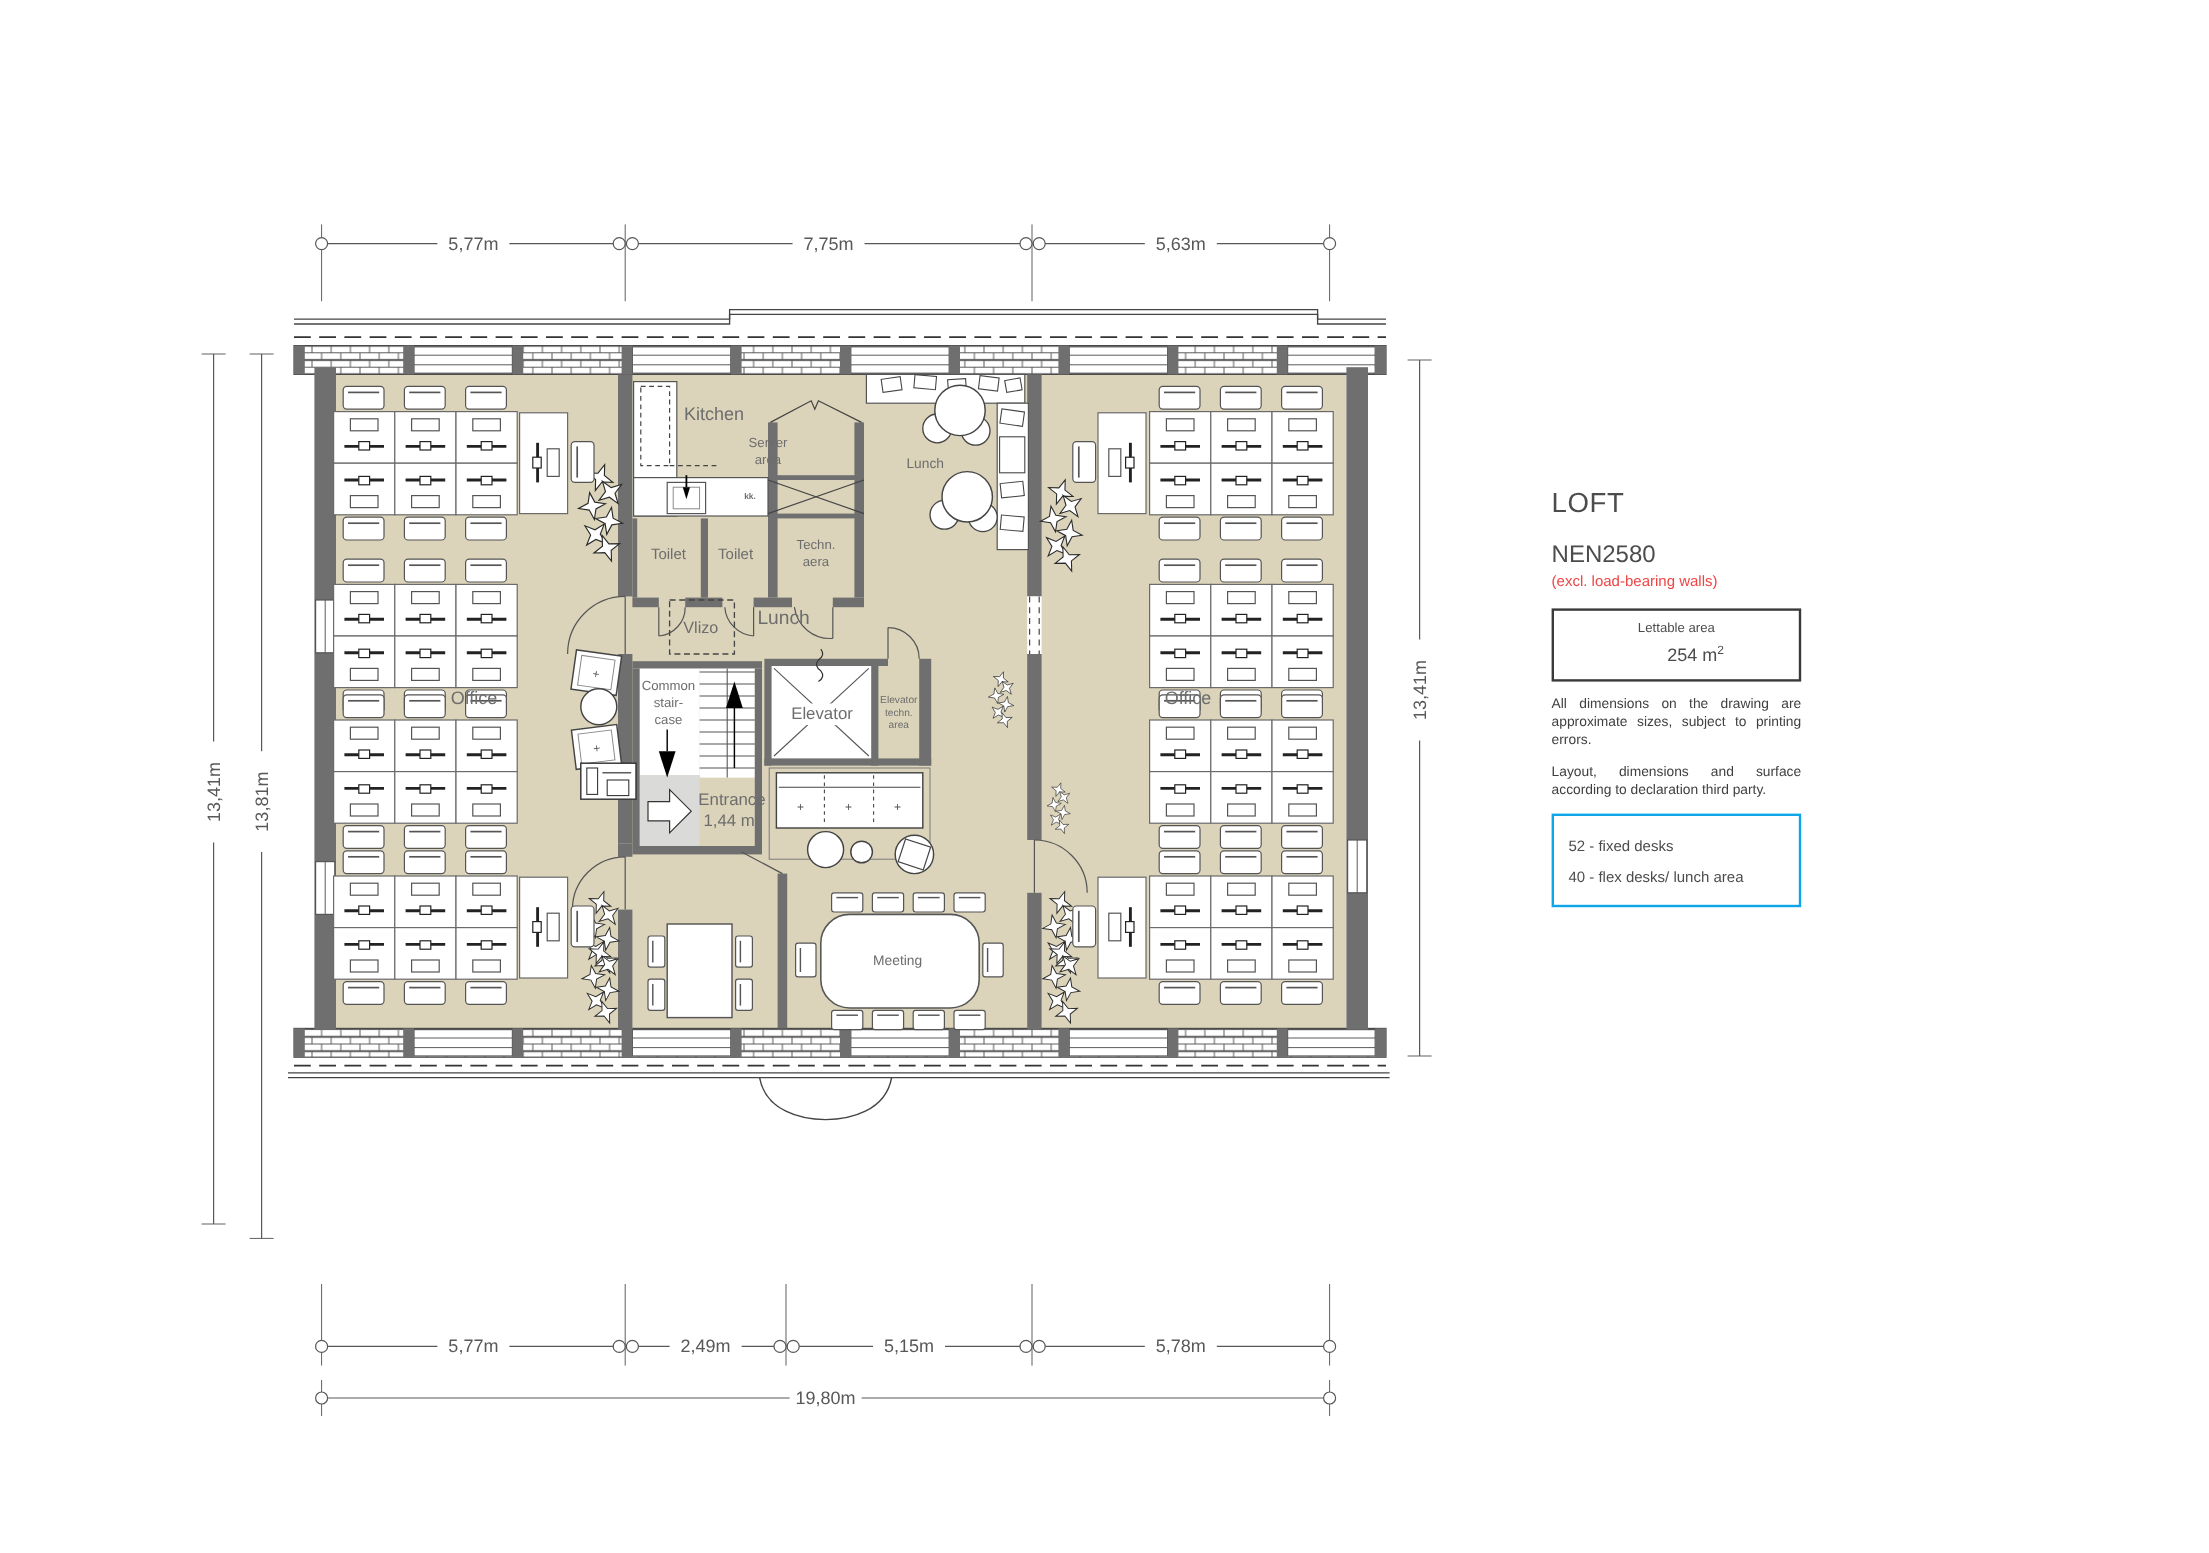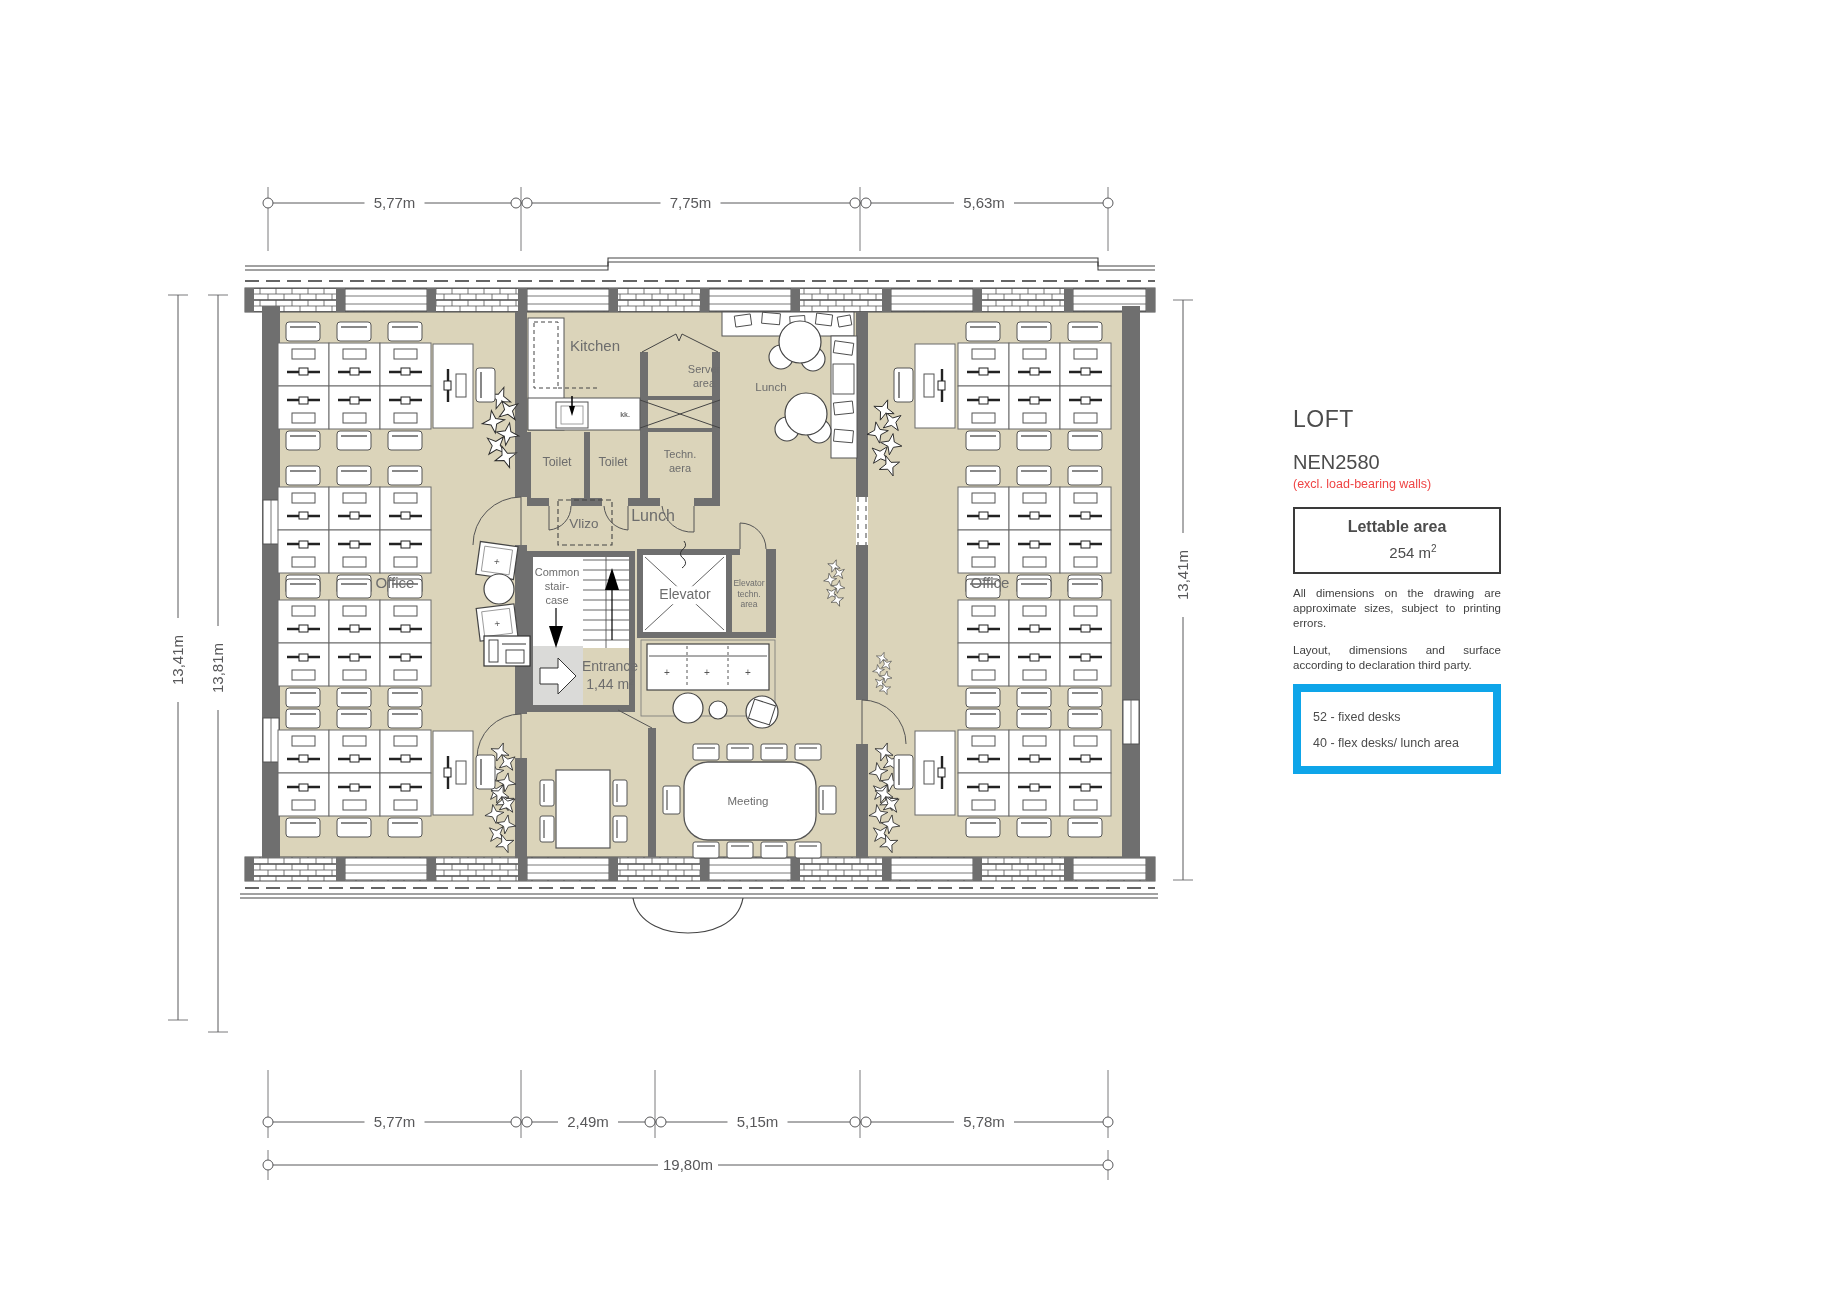--- a/index.html
+++ b/index.html
@@ -7,25 +7,25 @@
        font-family:"Liberation Sans",sans-serif;}
   #plan{position:absolute;left:0;top:0;width:1841px;height:1294px;}
   #plan-svg{position:absolute;left:0;top:0;}
   .room-label{position:absolute;transform:translate(-50%,-50%);color:#6d6d6d;
       text-align:center;line-height:1.25;white-space:pre-line;pointer-events:none;}
   .legend{position:absolute;left:1293px;top:406px;width:208px;color:#4c4c4c;}
   .legend-title{font-size:23px;letter-spacing:.5px;margin-bottom:18px;}
   .legend-sub{font-size:20px;margin-bottom:3px;}
   .legend-note{font-size:12.5px;margin-bottom:16px;color:#ef4444;}
   .lettable{border:2px solid #3a3a3a;text-align:center;padding:9px 0 11px;margin-bottom:12px;}
-  .lettable .l1{font-size:16px;margin-bottom:7px;font-weight:bold;}
+  .lettable .l1{font-size:11px;margin-bottom:7px;}
   .lettable .l2{font-size:15px;padding-left:32px;}
   .lettable sup{font-size:10px;}
   .disc{font-size:11.5px;line-height:1.32;text-align:justify;margin:0 0 11px;color:#3f3f3f;}
-  .deskbox{border:8px solid #0ea5e9;padding:6px 12px 16px;margin-top:6px;}
+  .deskbox{border:2px solid #0ea5e9;padding:6px 12px 16px;margin-top:6px;}
   .deskbox div{font-size:12.5px;margin-top:12px;}
 </style>
 </head>
 <body>
 
 <div id="plan">
   <svg id="plan-svg" width="1841" height="1294" viewBox="0 0 1841 1294">
     <defs>
       <pattern id="brick" width="16" height="12" patternUnits="userSpaceOnUse">
         <rect width="16" height="12" fill="#fff"></rect>
@@ -690,21 +690,21 @@
       <div class="l2"><span>254 m</span><sup>2</sup></div>
     </div>
     <p class="disc">All dimensions on the drawing are approximate sizes, subject to printing errors.</p>
     <p class="disc">Layout, dimensions and surface according to declaration third party.</p>
     <div class="deskbox">
       <div>52 - fixed desks</div>
       <div>40 - flex desks/ lunch area</div>
     </div>
   </div>
 <div class="room-label" style="left: 595px; top: 346px; font-size: 15px;">Kitchen</div>
-    <div class="room-label" style="left: 704px; top: 377px; font-size: 11px;">Server
+    <div class="room-label" style="left: 640px; top: 377px; font-size: 11px;">Server
 area</div>
     <div class="room-label" style="left: 625px; top: 415px; font-size: 7px; font-weight: bold;">kk.</div>
     <div class="room-label" style="left: 557px; top: 463px; font-size: 12.5px;">Toilet</div>
     <div class="room-label" style="left: 613px; top: 463px; font-size: 12.5px;">Toilet</div>
     <div class="room-label" style="left: 680px; top: 462px; font-size: 11px;">Techn.
 aera</div>
     <div class="room-label" style="left: 771px; top: 387px; font-size: 11.5px;">Lunch</div>
     <div class="room-label" style="left: 584px; top: 524px; font-size: 13.5px;">Vlizo</div>
     <div class="room-label" style="left: 653px; top: 516px; font-size: 16px;">Lunch</div>
     <div class="room-label" style="left: 557px; top: 587px; font-size: 11px;">Common

